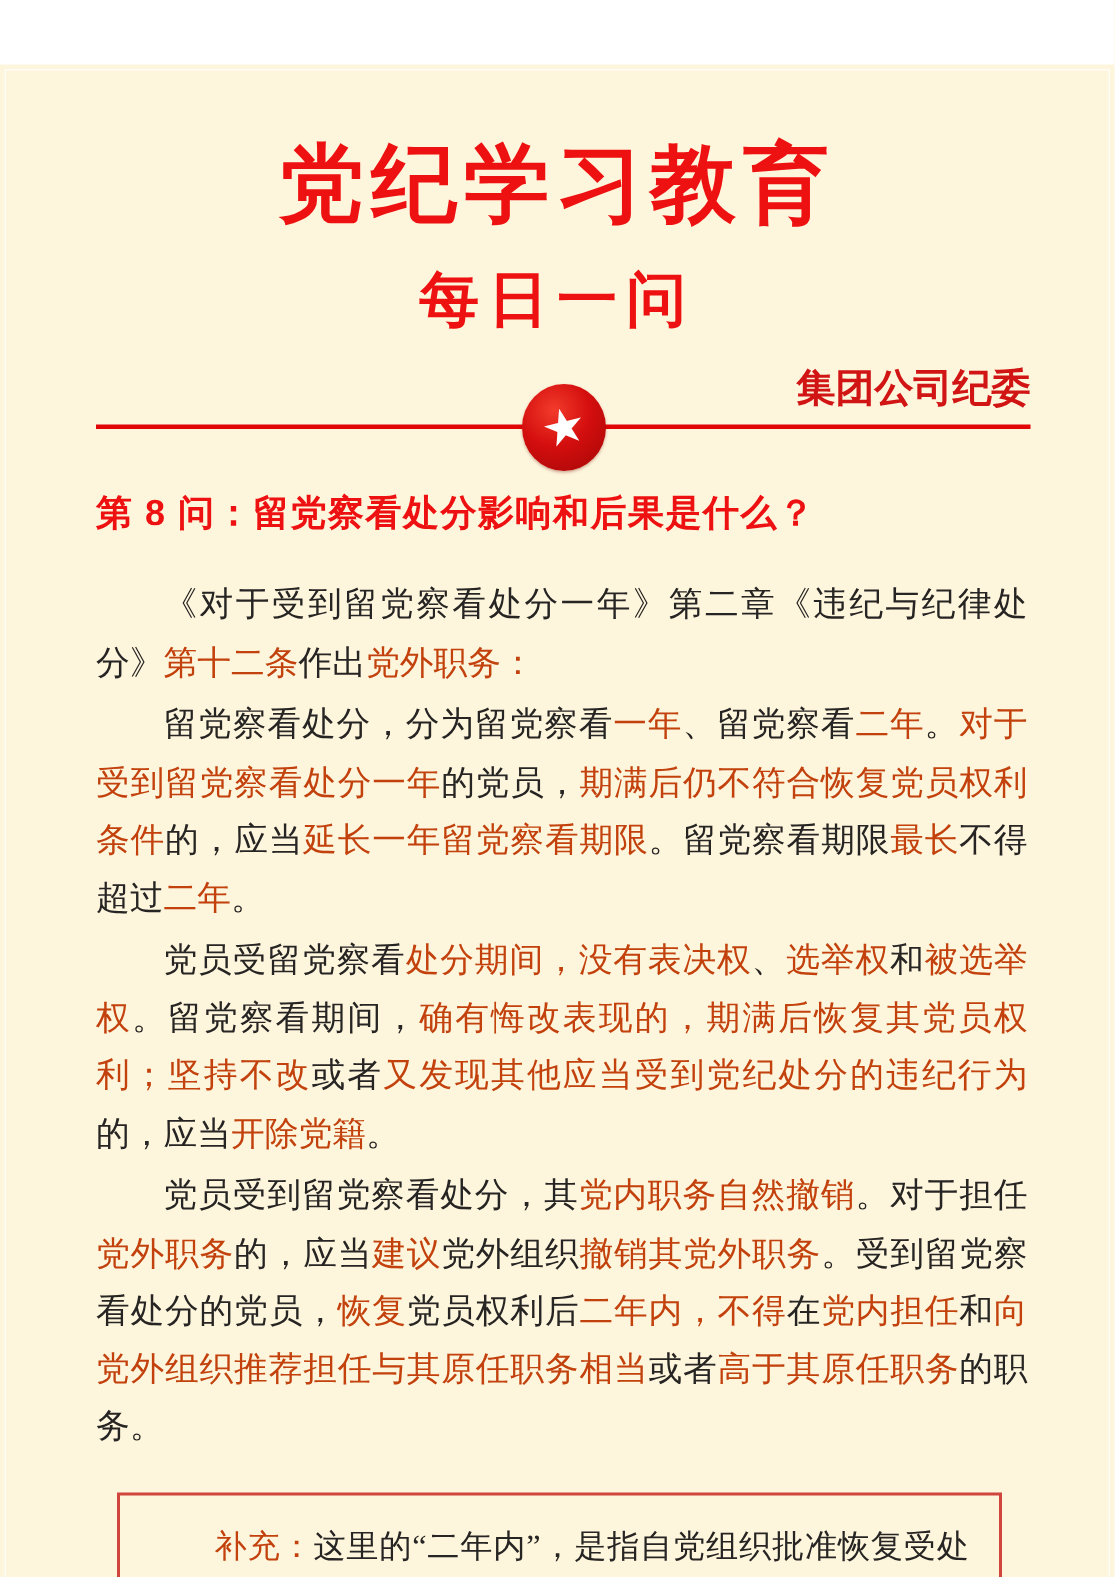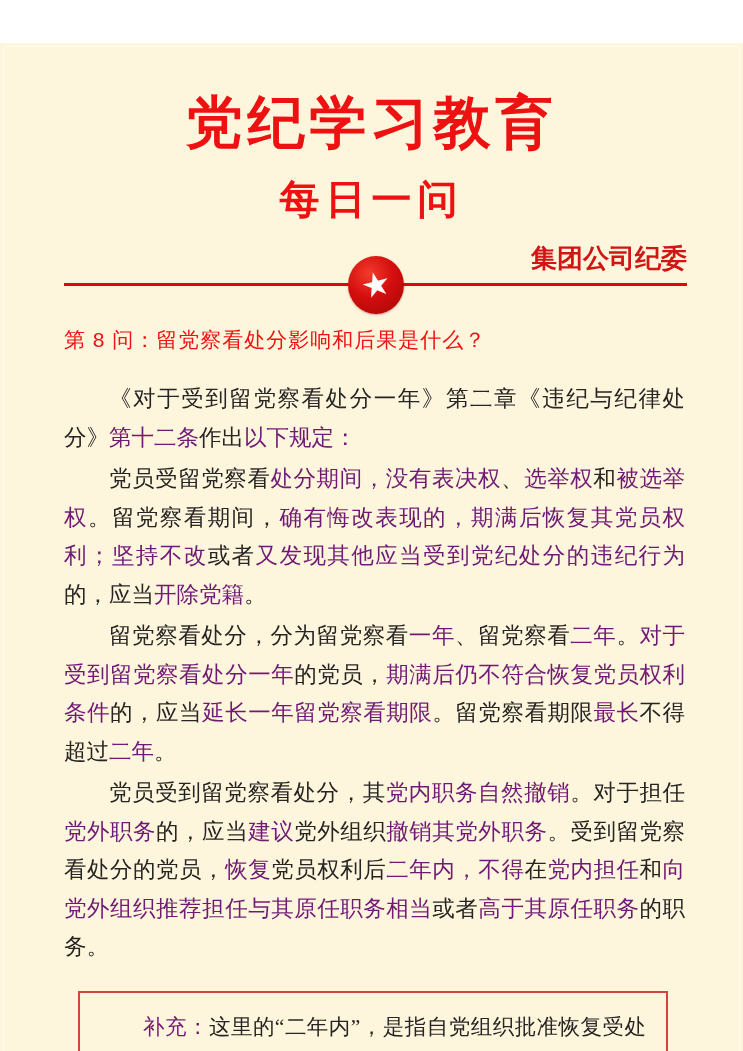--- a/index.html
+++ b/index.html
@@ -65,34 +65,34 @@
   .star-badge .star {
     color:#ffffff;
     font-size:33px;
     line-height:1;
     transform:rotate(-14deg);
     font-family:"DejaVu Sans", sans-serif;
   }
   .question {
     margin:40px 64px 0 64px;
     font-family:"Liberation Sans", sans-serif;
-    font-weight:normal;
-    font-size:21px;
+    font-weight:bold;
+    font-size:24px;
     color:#ee1111;
     letter-spacing:1px;
   }
   .body-text {
     margin:26px 58px 0 64px;
     font-size:22.5px;
     line-height:38.5px;
     text-align:justify;
     color:#272523;
   }
   .body-text p { text-indent:2em; margin-bottom:3px; }
-  .red { color:#701a75; }
+  .red { color:#c2410c; }
   .bold { font-weight:normal; }
   .supplement-box {
     margin:24px 75px 0 78px;
     border:2px solid #d0453c;
     padding:15px 20px 17px 20px;
     font-size:21.5px;
     line-height:39px;
     text-align:justify;
     color:#272523;
   }
@@ -120,23 +120,23 @@
   <div class="divider-wrap">
     <div class="divider-line"></div>
     <div class="star-badge">
       <span class="star">★</span>
     </div>
   </div>
 
   <div class="question">第 8 问：留党察看处分影响和后果是什么？</div>
 
   <div class="body-text">
-      <p><span>《对于受到留党察看处分一年》第二章《违纪与纪律处分》</span><span class="red">第十二条</span><span>作出</span><span class="red">以下规定：</span></p>
+      <p><span>《对于受到留党察看处分一年》第二章《违纪与纪律处分》</span><span class="red">第十二条</span><span>作出</span><span class="red">党外职务：</span></p>
+      <p><span>留党察看处分，分为留党察看</span><span class="red">一年</span><span>、留党察看</span><span class="red">二年</span><span>。</span><span class="red">对于受到留党察看处分一年</span><span>的党员，</span><span class="red">期满后仍不符合恢复党员权利条件</span><span>的，应当</span><span class="red">延长一年留党察看期限</span><span>。留党察看期限</span><span class="red">最长</span><span>不得超过</span><span class="red">二年</span><span>。</span></p>
       <p><span>党员受留党察看</span><span class="red">处分期间，没有表决权</span><span>、</span><span class="red">选举权</span><span>和</span><span class="red">被选举权</span><span>。留党察看期间，</span><span class="red">确有悔改表现的，期满后恢复其党员权利；坚持不改</span><span>或者</span><span class="red">又发现其他应当受到党纪处分的违纪行为</span><span>的，应当</span><span class="red">开除党籍</span><span>。</span></p>
-      <p><span>留党察看处分，分为留党察看</span><span class="red">一年</span><span>、留党察看</span><span class="red">二年</span><span>。</span><span class="red">对于受到留党察看处分一年</span><span>的党员，</span><span class="red">期满后仍不符合恢复党员权利条件</span><span>的，应当</span><span class="red">延长一年留党察看期限</span><span>。留党察看期限</span><span class="red">最长</span><span>不得超过</span><span class="red">二年</span><span>。</span></p>
       <p><span>党员受到留党察看处分，其</span><span class="red">党内职务自然撤销</span><span>。对于担任</span><span class="red">党外职务</span><span>的，应当</span><span class="red">建议</span><span>党外组织</span><span class="red">撤销其党外职务</span><span>。受到留党察看处分的党员，</span><span class="red">恢复</span><span>党员权利后</span><span class="red">二年内，不得</span><span>在</span><span class="red">党内担任</span><span>和</span><span class="red">向党外组织推荐担任与其原任职务相当</span><span>或者</span><span class="red">高于其原任职务</span><span>的职务。</span></p>
     </div>
 
   <div class="supplement-box">
     <div class="inner"><span class="red bold">补充：</span><span>这里的“二年内”，是指自党组织批准恢复受处分党员的党员权利之日起二年内，期间自留党察看期限期满之日起计算。</span></div>
   </div>
 
   <div class="bottom-bar"></div>
 </div>
 

